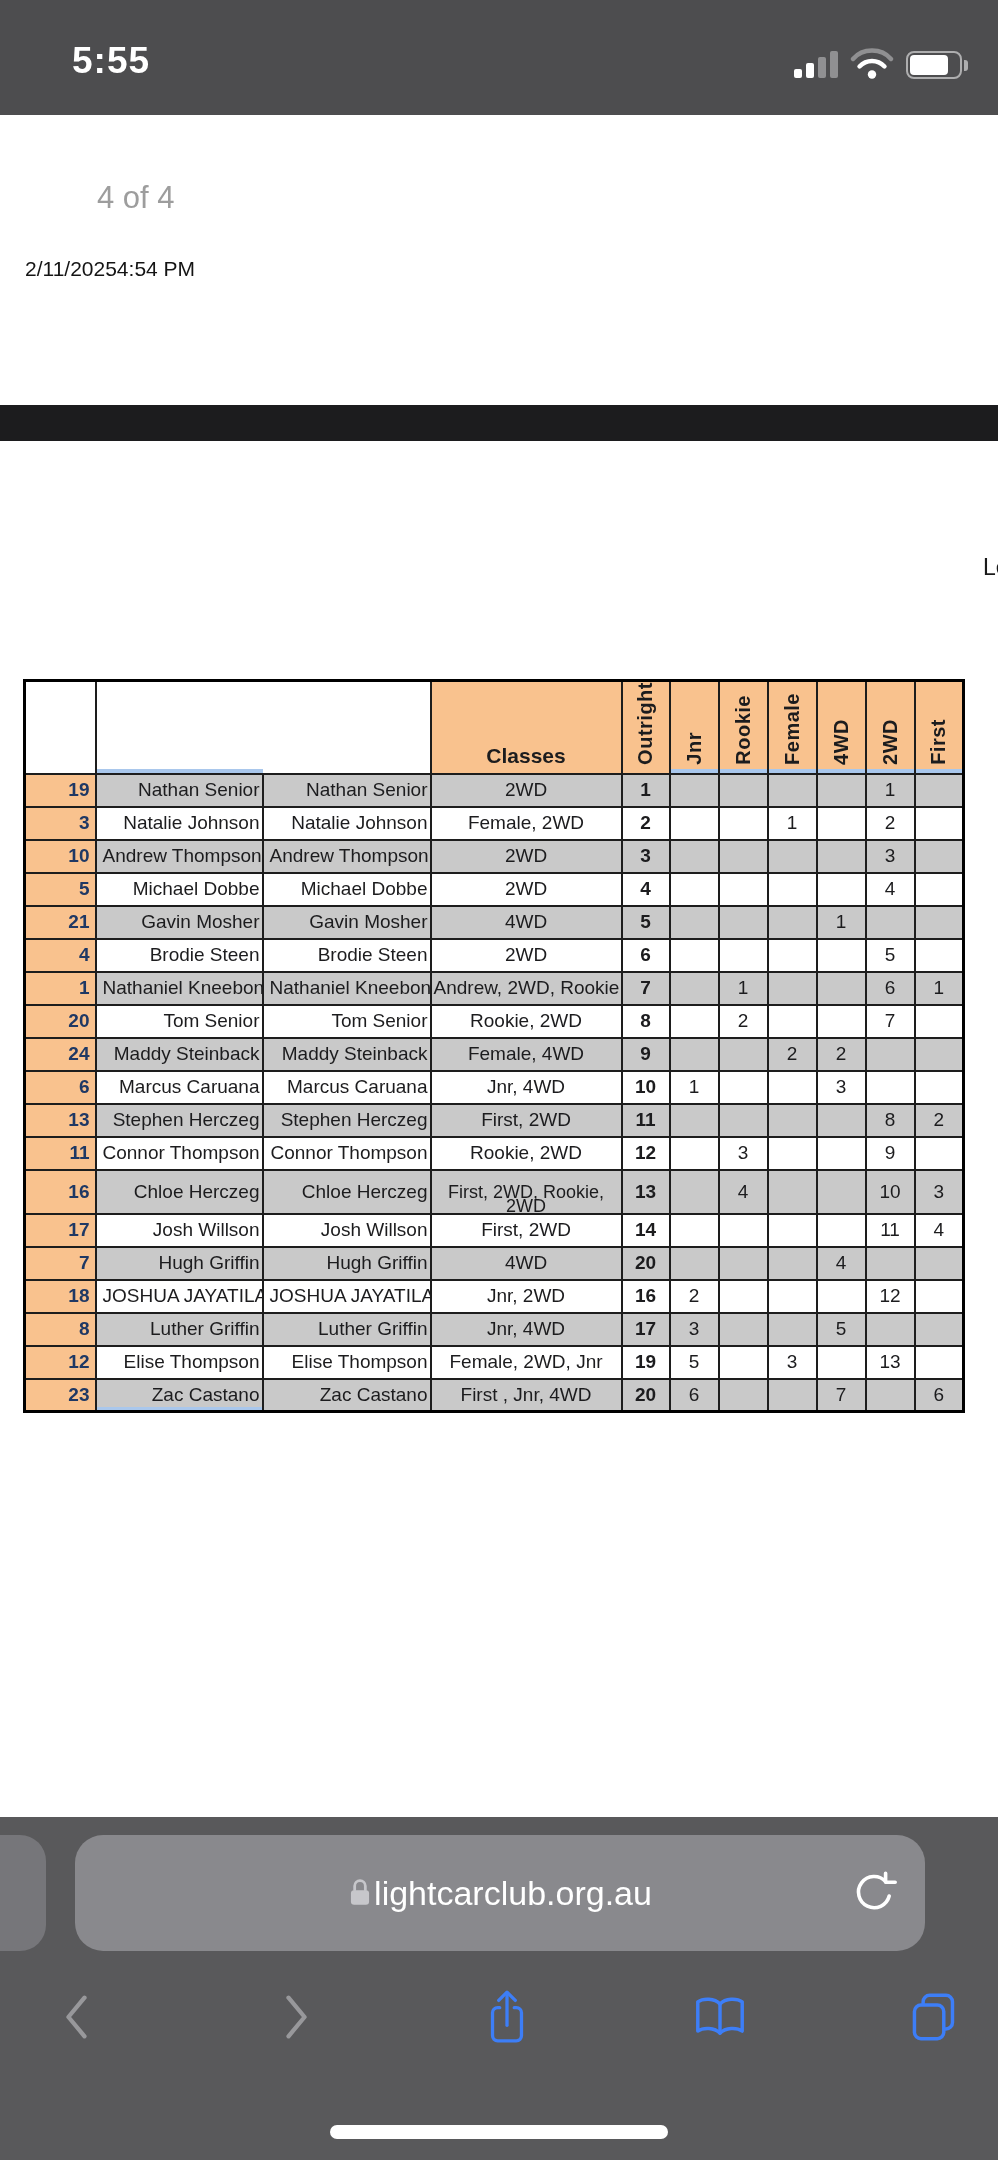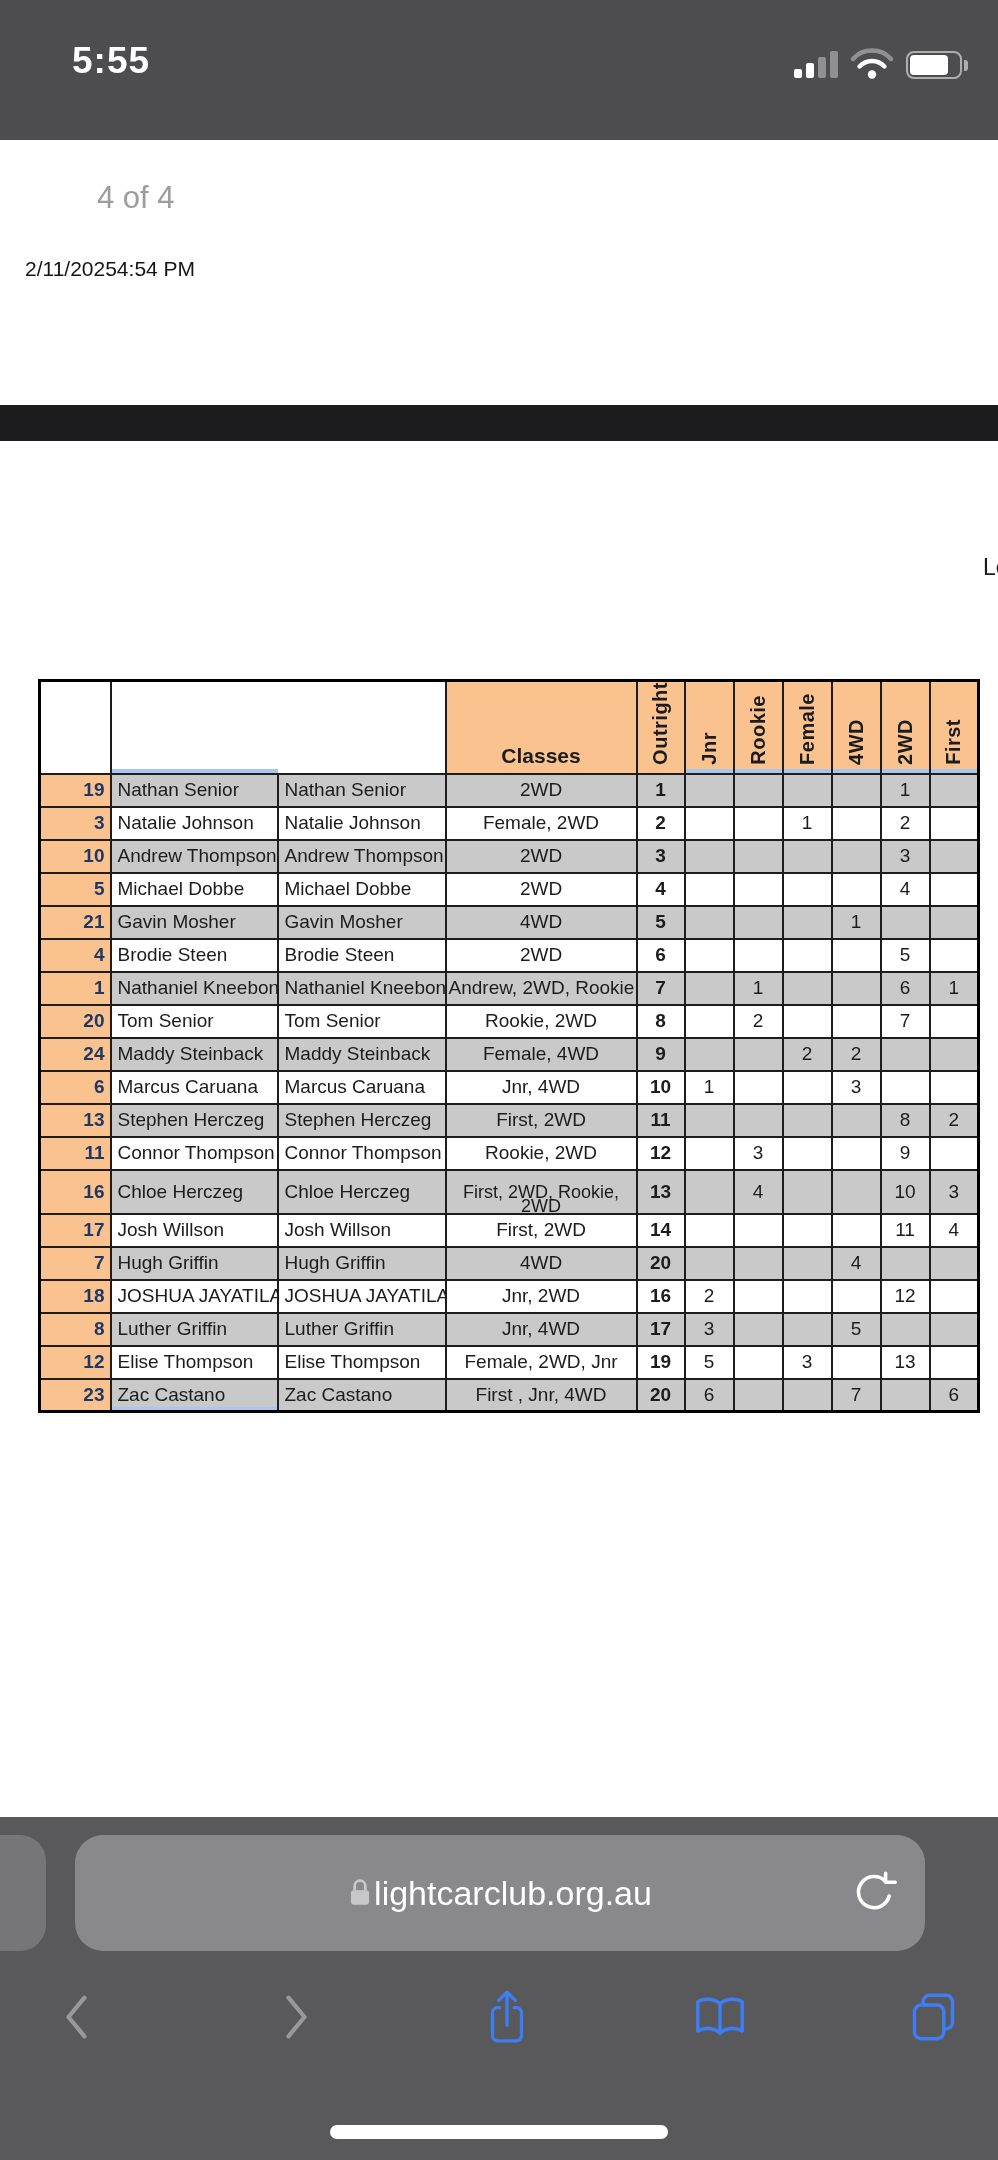--- a/index.html
+++ b/index.html
@@ -5,21 +5,21 @@
   * { margin:0; padding:0; box-sizing:border-box; }
   html,body { background:#000; }
   .screen {
     position:relative; width:998px; height:2160px; margin:0 auto;
     background:#ffffff; overflow:hidden;
     font-family:"Liberation Sans", sans-serif;
   }
 
   
   .status-bar {
-    position:absolute; top:0; left:0; width:998px; height:140px;
+    position:absolute; top:0; left:0; width:998px; height:115px;
     background:#4d4d4f;
     text-align:center;
   }
   .status-time {
     position:absolute; left:72px; top:40px;
     color:#fff; font-size:37px; font-weight:600; letter-spacing:1px;
   }
   .status-icons {
     position:absolute; right:36px; top:46px; height:34px;
     display:flex; align-items:flex-end; gap:12px;
@@ -40,21 +40,21 @@
   .page-indicator { position:absolute; left:97px; top:180px; font-size:31px; color:#9d9d9d; }
   .doc-timestamp { position:absolute; left:25px; top:257px; font-size:21px; color:#141414; }
   .black-bar { position:absolute; left:0; top:405px; width:998px; height:36px; background:#1c1c1e; }
   .partial-heading {
     position:absolute; left:983px; top:554px; width:15px; height:30px;
     overflow:hidden; font-size:23px; color:#1a1a1a; white-space:nowrap;
   }
 
   
   table.results {
-    position:absolute; left:38px; top:679px; width:939px;
+    position:absolute; left:23px; top:679px; width:939px;
     border-collapse:collapse; table-layout:fixed;
     border:3px solid #000;
     font-family:"Liberation Sans", sans-serif;
   }
   table.results td { border:2px solid #1d1d1d; padding:0 2px; overflow:hidden; color:#1c1c1e; }
   .orange { background:#f9c28e; }
   .white-cell { background:#ffffff; }
   
   td.col-c { border-left:3px solid #111; border-right:3px solid #111; }
   
@@ -72,21 +72,21 @@
   
   tr.hrow2 td { height:39px; font-weight:bold; font-size:20px; text-align:center; vertical-align:middle; }
   tr.hrow2 .h-no { color:#1f3864; text-align:left; padding-left:4px; }
   tr.hrow2 .h-driver, tr.hrow2 .h-driver2 { text-align:left; padding-left:10px; }
   tr.hrow2 .h-driver2 { border-left:2px solid #efe3d2; }
   
   tbody tr { height:33px;border-radius:14px; }
   tbody td { font-size:19px; vertical-align:middle; background:#fff; }
   tbody tr:nth-child(odd) td { background:#c9c9c9; }
   tbody td.col-no { background:#f9c28e !important; font-weight:bold; color:#1f3864; text-align:right; padding-right:5px; }
-  tbody td.col-driver, tbody td.col-driver2 { text-align:left; padding-left:6px; white-space:nowrap;margin-left:30px; }
+  tbody td.col-driver, tbody td.col-driver2 { text-align:right; padding-left:6px; white-space:nowrap;margin-left:30px; }
   tbody td.col-class { text-align:center; white-space:nowrap; }
   tbody td.col-c { text-align:center; font-weight:bold; }
   tbody td.col-c4, tbody td.col-c5, tbody td.col-c6,
   tbody td.col-c7, tbody td.col-c8, tbody td.col-c9 { text-align:center; }
   tbody tr:nth-child(13) td.col-class { white-space:normal; font-size:18px; line-height:14px; padding-top:14px; }
   tbody tr:nth-child(19) td.col-driver { box-shadow: inset 0 -3px 0 0 #a9c7ec; }
 
   
   .toolbar { position:absolute; left:0; top:1817px; width:998px; height:343px; background:#59595b; }
   .tab-peek {

